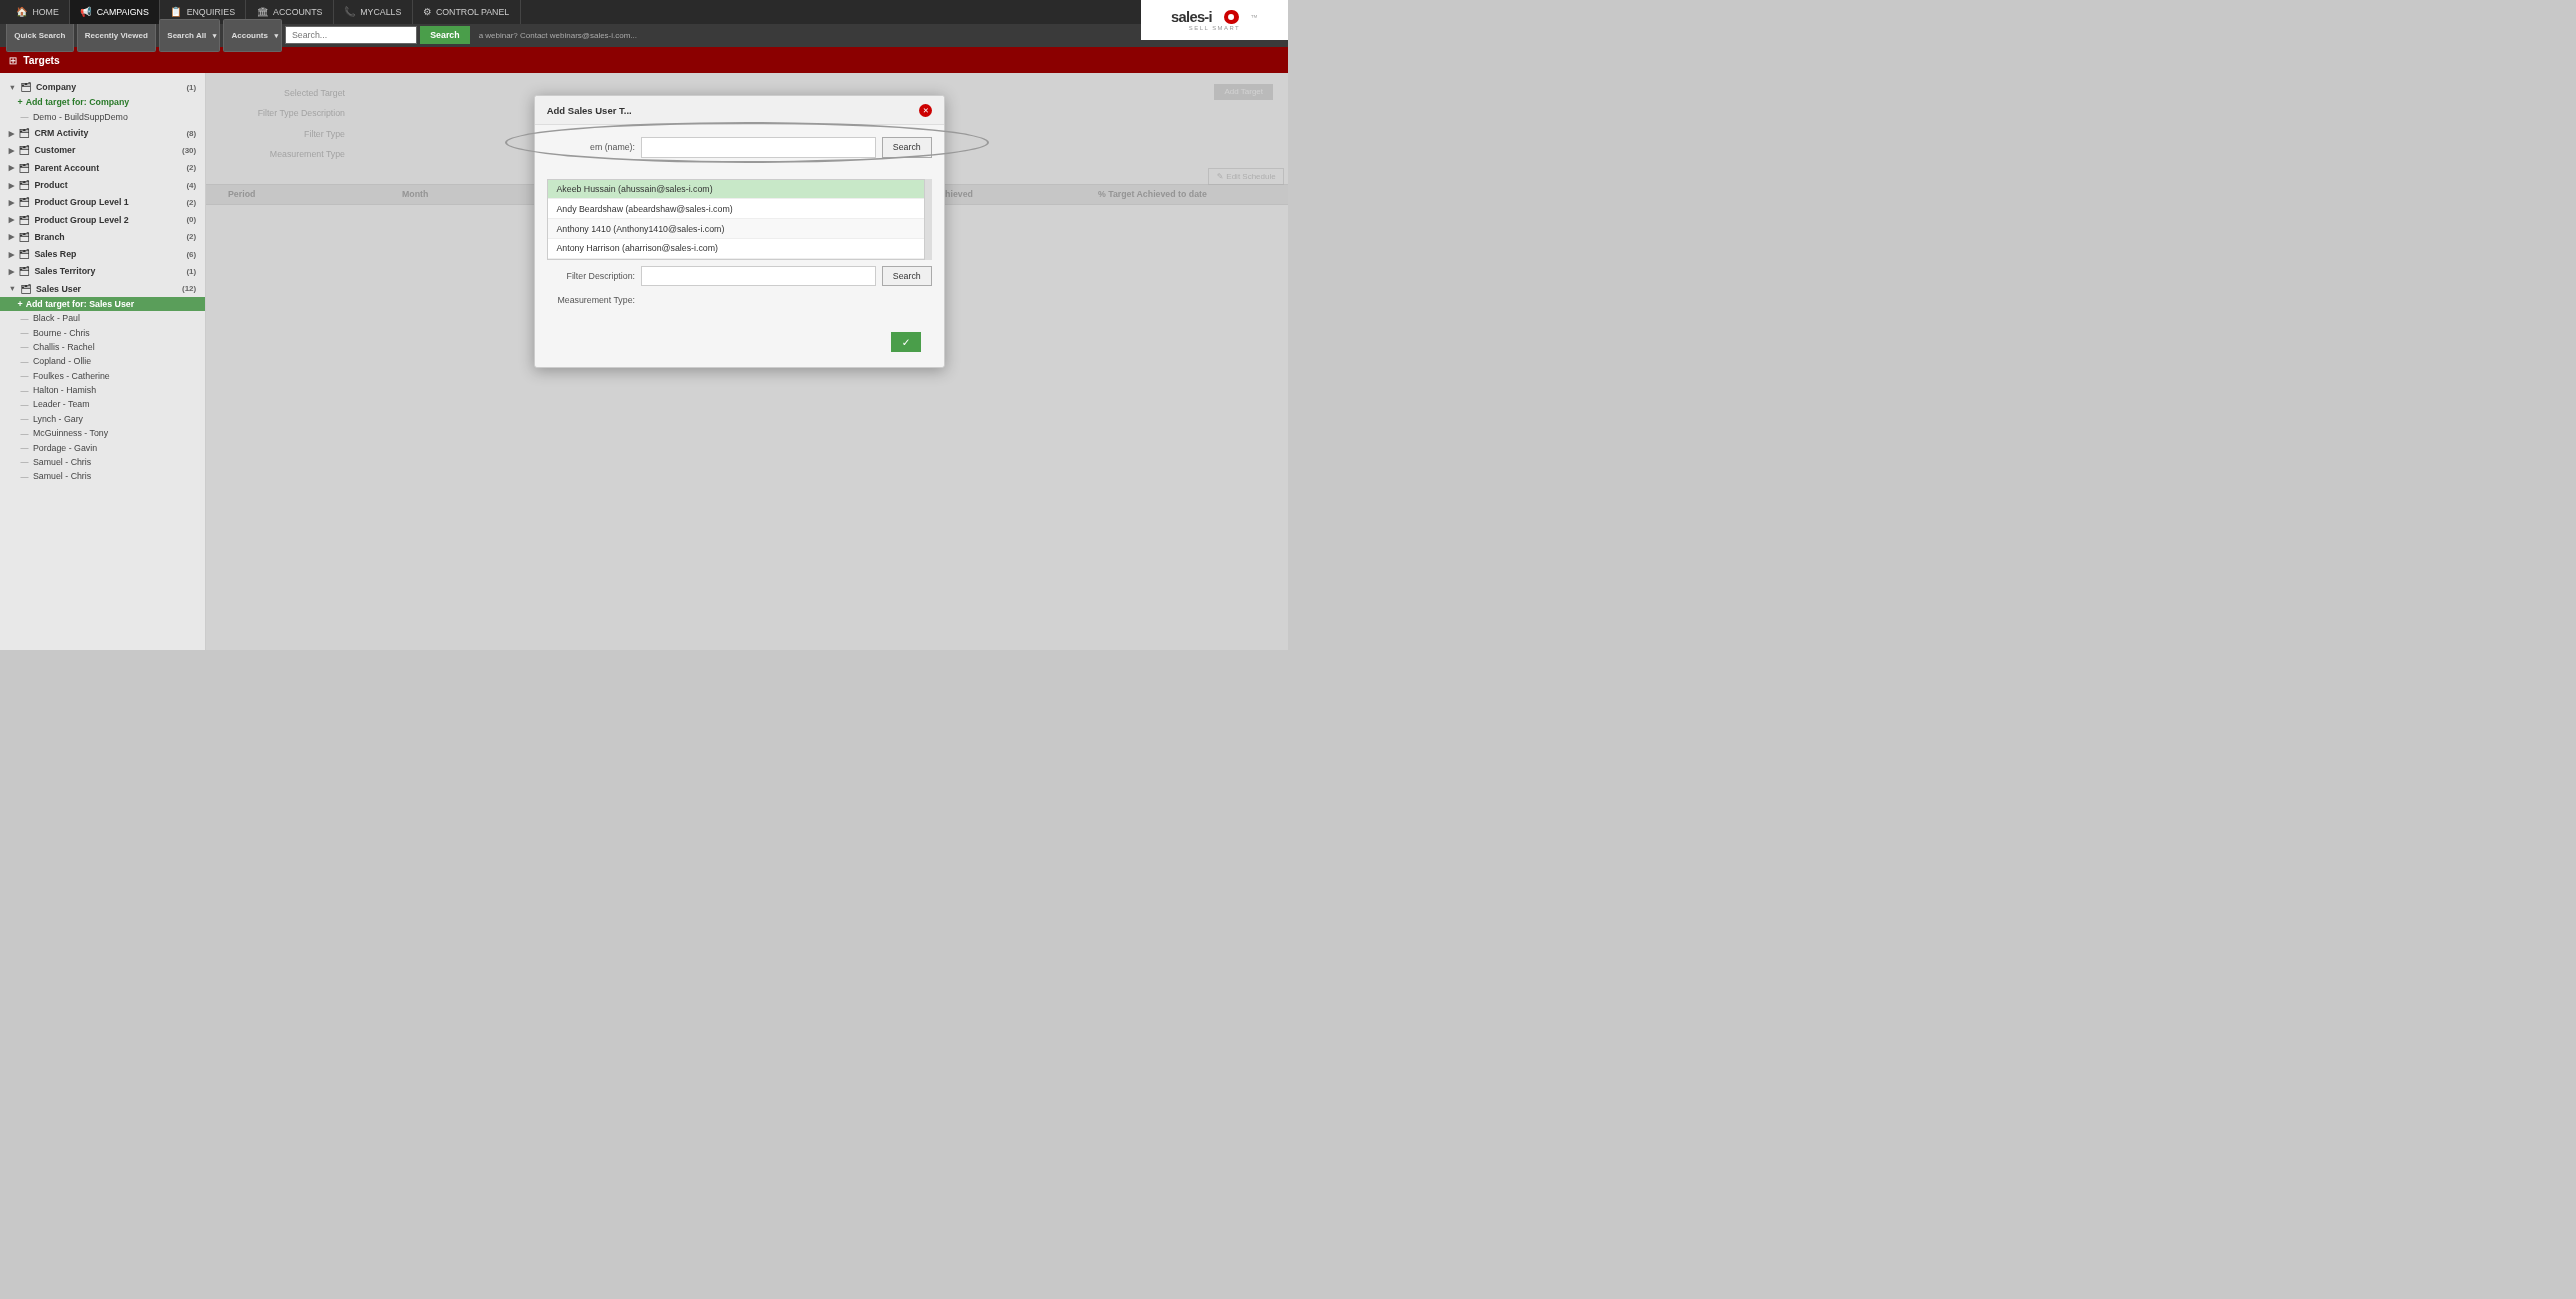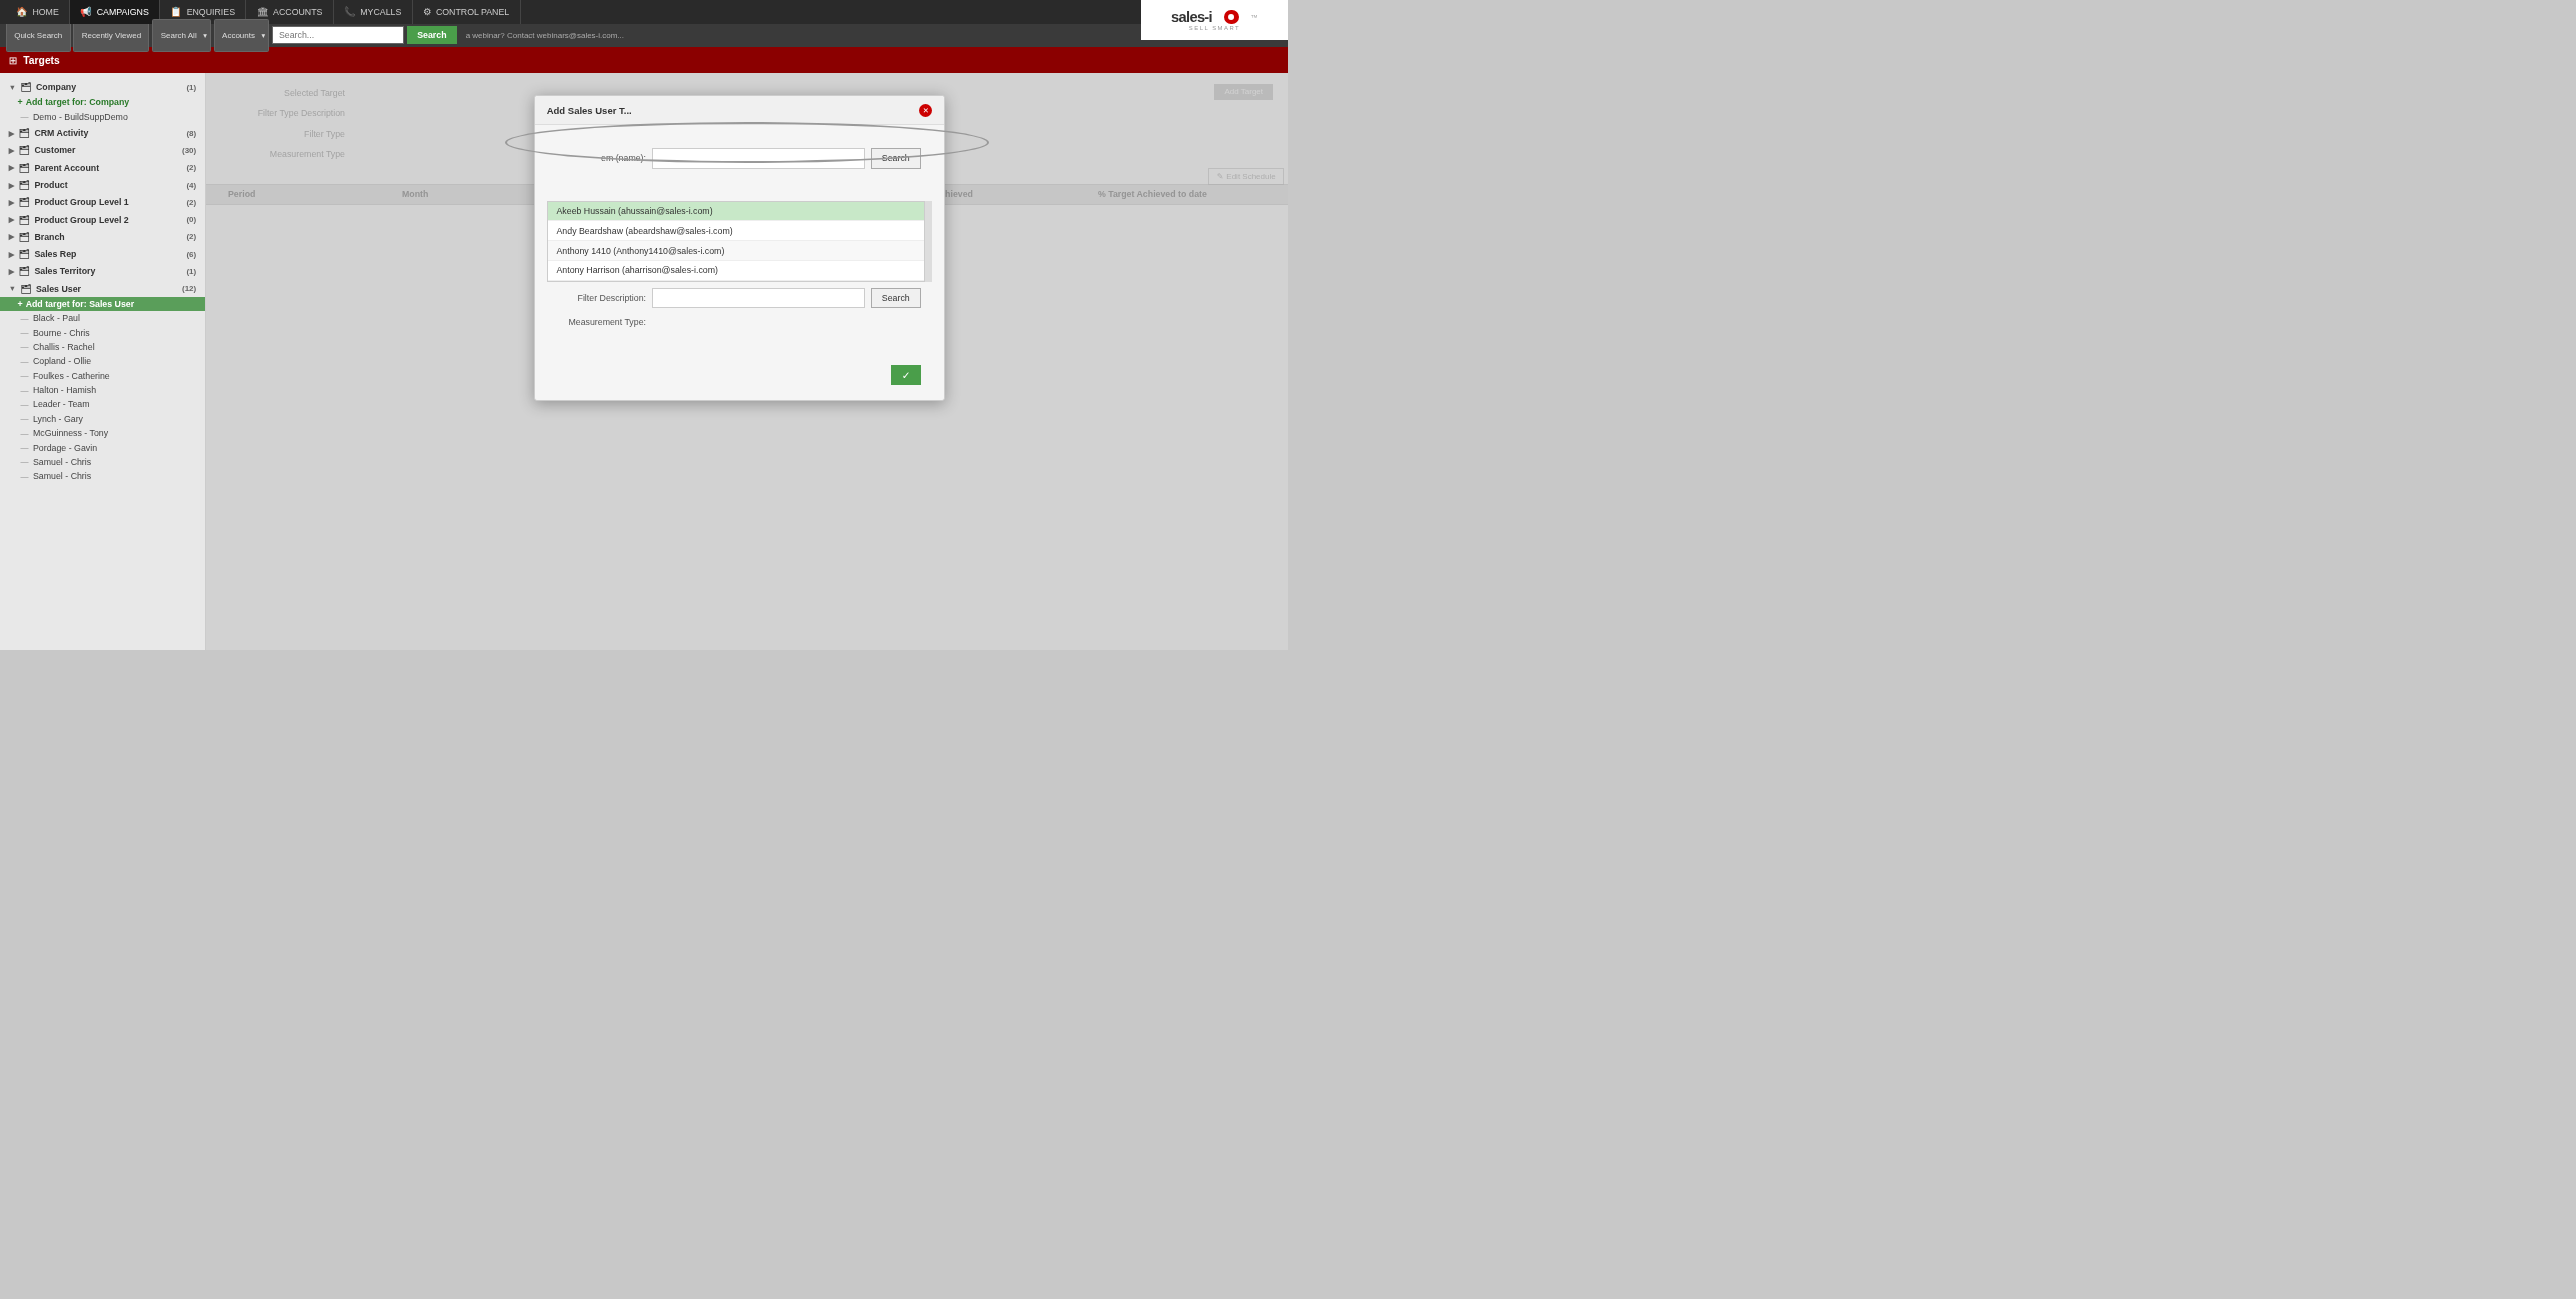--- a/index.html
+++ b/index.html
@@ -71,20 +71,21 @@
     .search-btn-sm {
       background: #555;
       border: 0.7px solid #666;
       color: #ddd;
       font-size: 8px;
       padding: 2.2px 7.3px;
       cursor: pointer;
       border-radius: 1.5px;
       height: 33px;
       white-space: nowrap;
+      font-weight: bold;
     }
     .search-btn-sm.dropdown {
       padding-right: 13.2px;
       position: relative;
     }
     .search-btn-sm.dropdown::after {
       content: '▾';
       position: absolute;
       right: 2.9px;
       top: 50%;
@@ -312,21 +313,21 @@
     }
     .modal-close {
       width: 13.2px; height: 13.2px;
       border-radius: 50%;
       background: #cc0000;
       border: none;
       cursor: pointer;
       display: flex; align-items: center; justify-content: center;
     }
     .modal-body {
-      padding: 23px;
+      padding: 12px;
     }
     .modal-row {
       display: flex;
       align-items: center;
       margin-bottom: 8.8px;
       gap: 5.9px;
     }
     .modal-label {
       font-size: 8.8px;
       color: #555;

